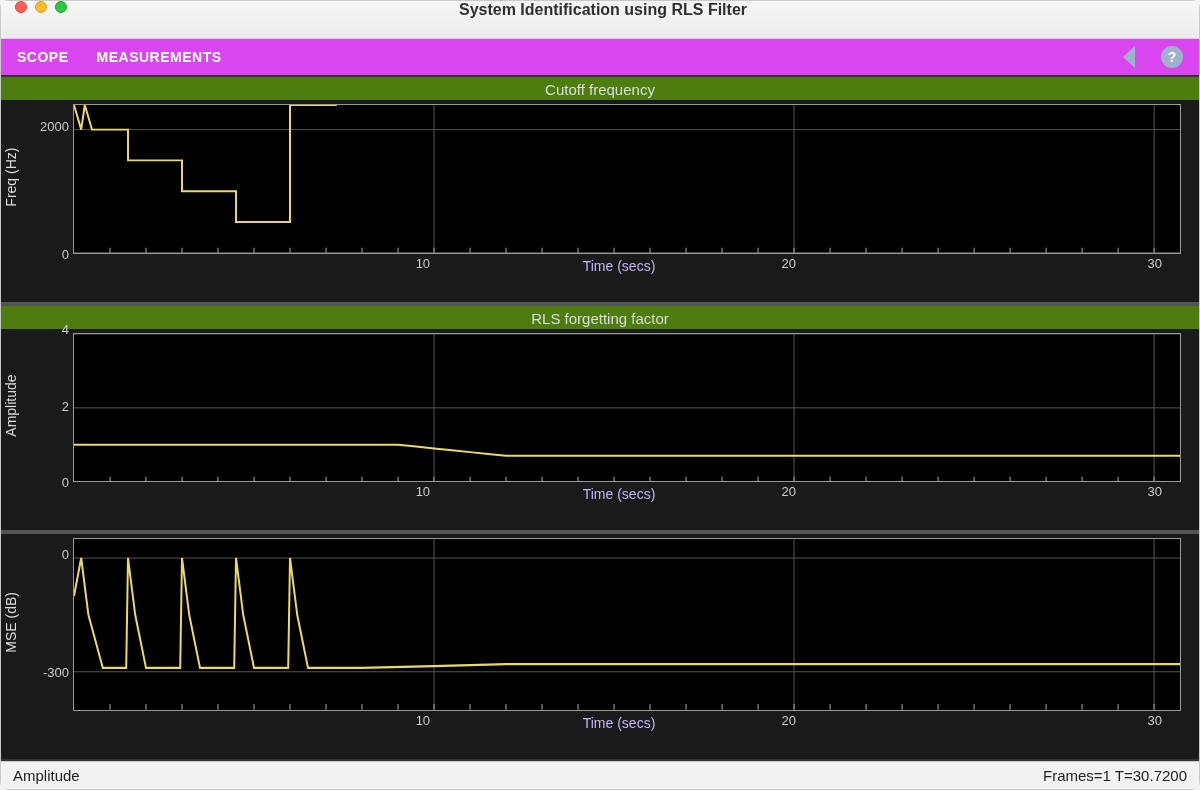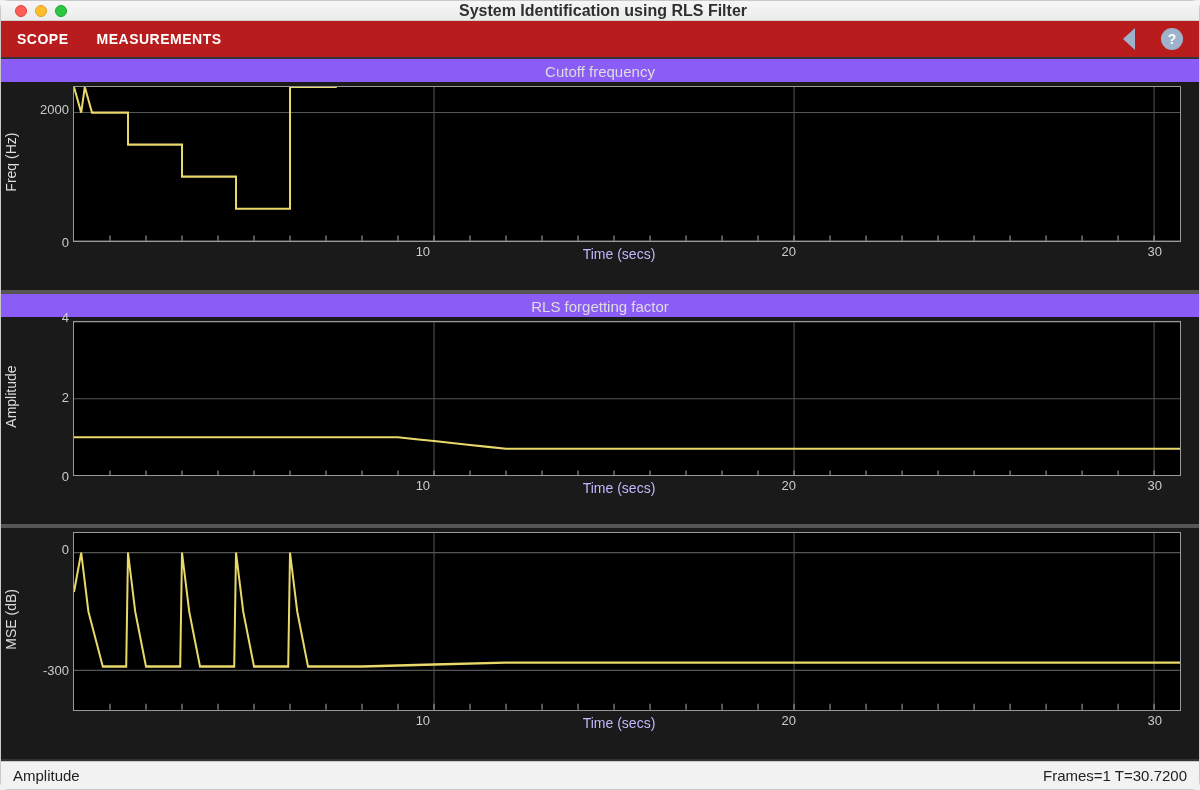--- a/index.html
+++ b/index.html
@@ -1,34 +1,34 @@
 <!DOCTYPE html>
 <html><head>
 <meta charset="utf-8">
 <style>
   * { box-sizing: border-box; margin: 0; padding: 0; }
   html, body { width: 1200px; height: 790px; font-family: "Helvetica Neue", Arial, sans-serif; background: #f3f3f3; overflow: hidden; }
   .window { width: 1200px; height: 790px; border: 1px solid #c9c9c9; border-radius: 8px; background: #fff; display: flex; flex-direction: column; }
-  .titlebar { height: 20px; display: flex; align-items: center; border-bottom: 1px solid #d0d0d0; background: linear-gradient(#f6f6f6,#ececec); }
+  .titlebar { height: 38px; display: flex; border-bottom: 1px solid #d0d0d0; background: linear-gradient(#f6f6f6,#ececec); }
   .traffic { display: flex; gap: 8px; padding-left: 14px; }
   .dot { width: 12px; height: 12px; border-radius: 50%; }
   .dot.red { background: #ff5f57; border:1px solid #e1413a; }
   .dot.yellow { background: #ffbd2e; border:1px solid #dea022; }
   .dot.green { background: #28c940; border:1px solid #1fa232; }
   .titlebar .title { flex:1; text-align:center; font-weight: 600; color:#2f2f2f; font-size:16px; margin-right: 60px;}
-  .toolbar { background: #b91c1c; height: 36px; display: flex; align-items: center; padding: 0 16px; gap: 28px; color: #fff; }
+  .toolbar { background: #d946ef; height: 36px; display: flex; align-items: center; padding: 0 16px; gap: 28px; color: #fff; }
   .toolbar .tab { font-size: 14px; font-weight: 600; letter-spacing: .5px; cursor: pointer; }
   .toolbar .spacer { flex:1; }
   .toolbar .help { width: 22px; height: 22px; border-radius: 50%; background: #9fb2cc; color:#fff; display:flex;align-items:center;justify-content:center; font-weight:700; font-size:14px; cursor:pointer;}
   .help-arrow { width:0;height:0;border-top:11px solid transparent;border-bottom:11px solid transparent;border-right:12px solid #9fb2cc;margin-right:-2px;}
   .plots { flex:1; background:#000; display:flex; flex-direction:column; border-top: 2px solid #333; border-bottom: 2px solid #333;}
   .plot { flex:1; border-top:2px solid #555; border-bottom:2px solid #555; background:#1a1a1a; display:flex; flex-direction:column; }
   .plot:first-child { border-top:none;}
   .plot:last-child { border-bottom:none;}
-  .plot-title { text-align:center; color:#ddd; font-size:15px; padding: 4px 0 2px; background:#8b5cf6;}
+  .plot-title { text-align:center; color:#ddd; font-size:15px; padding: 4px 0 2px; background:#4d7c0f;}
   .plot-body { flex:1; display:flex; }
   .ylabel { writing-mode: vertical-rl; transform: rotate(180deg); color:#ddd; font-size:14px; text-align:center; padding: 0 2px 0 8px; display:flex; align-items:center; justify-content:center;}
   .yaxis { width:46px; position:relative; color:#ccc; font-size:13px; }
   .yaxis .tick { position:absolute; right:4px; transform:translateY(-50%); }
   .axes { flex:1; position:relative; margin: 4px 18px 0 0; }
   .axes-inner { position:absolute; inset:0; border:1px solid #999; background:#000; overflow:hidden; }
   .grid line { stroke:#555; stroke-width:1; }
   .trace { stroke:#e9d96a; stroke-width:2; fill:none; }
   .xarea { height:48px; display:flex; }
   .xarea .ylabel, .xarea .yaxis { visibility:hidden; }

